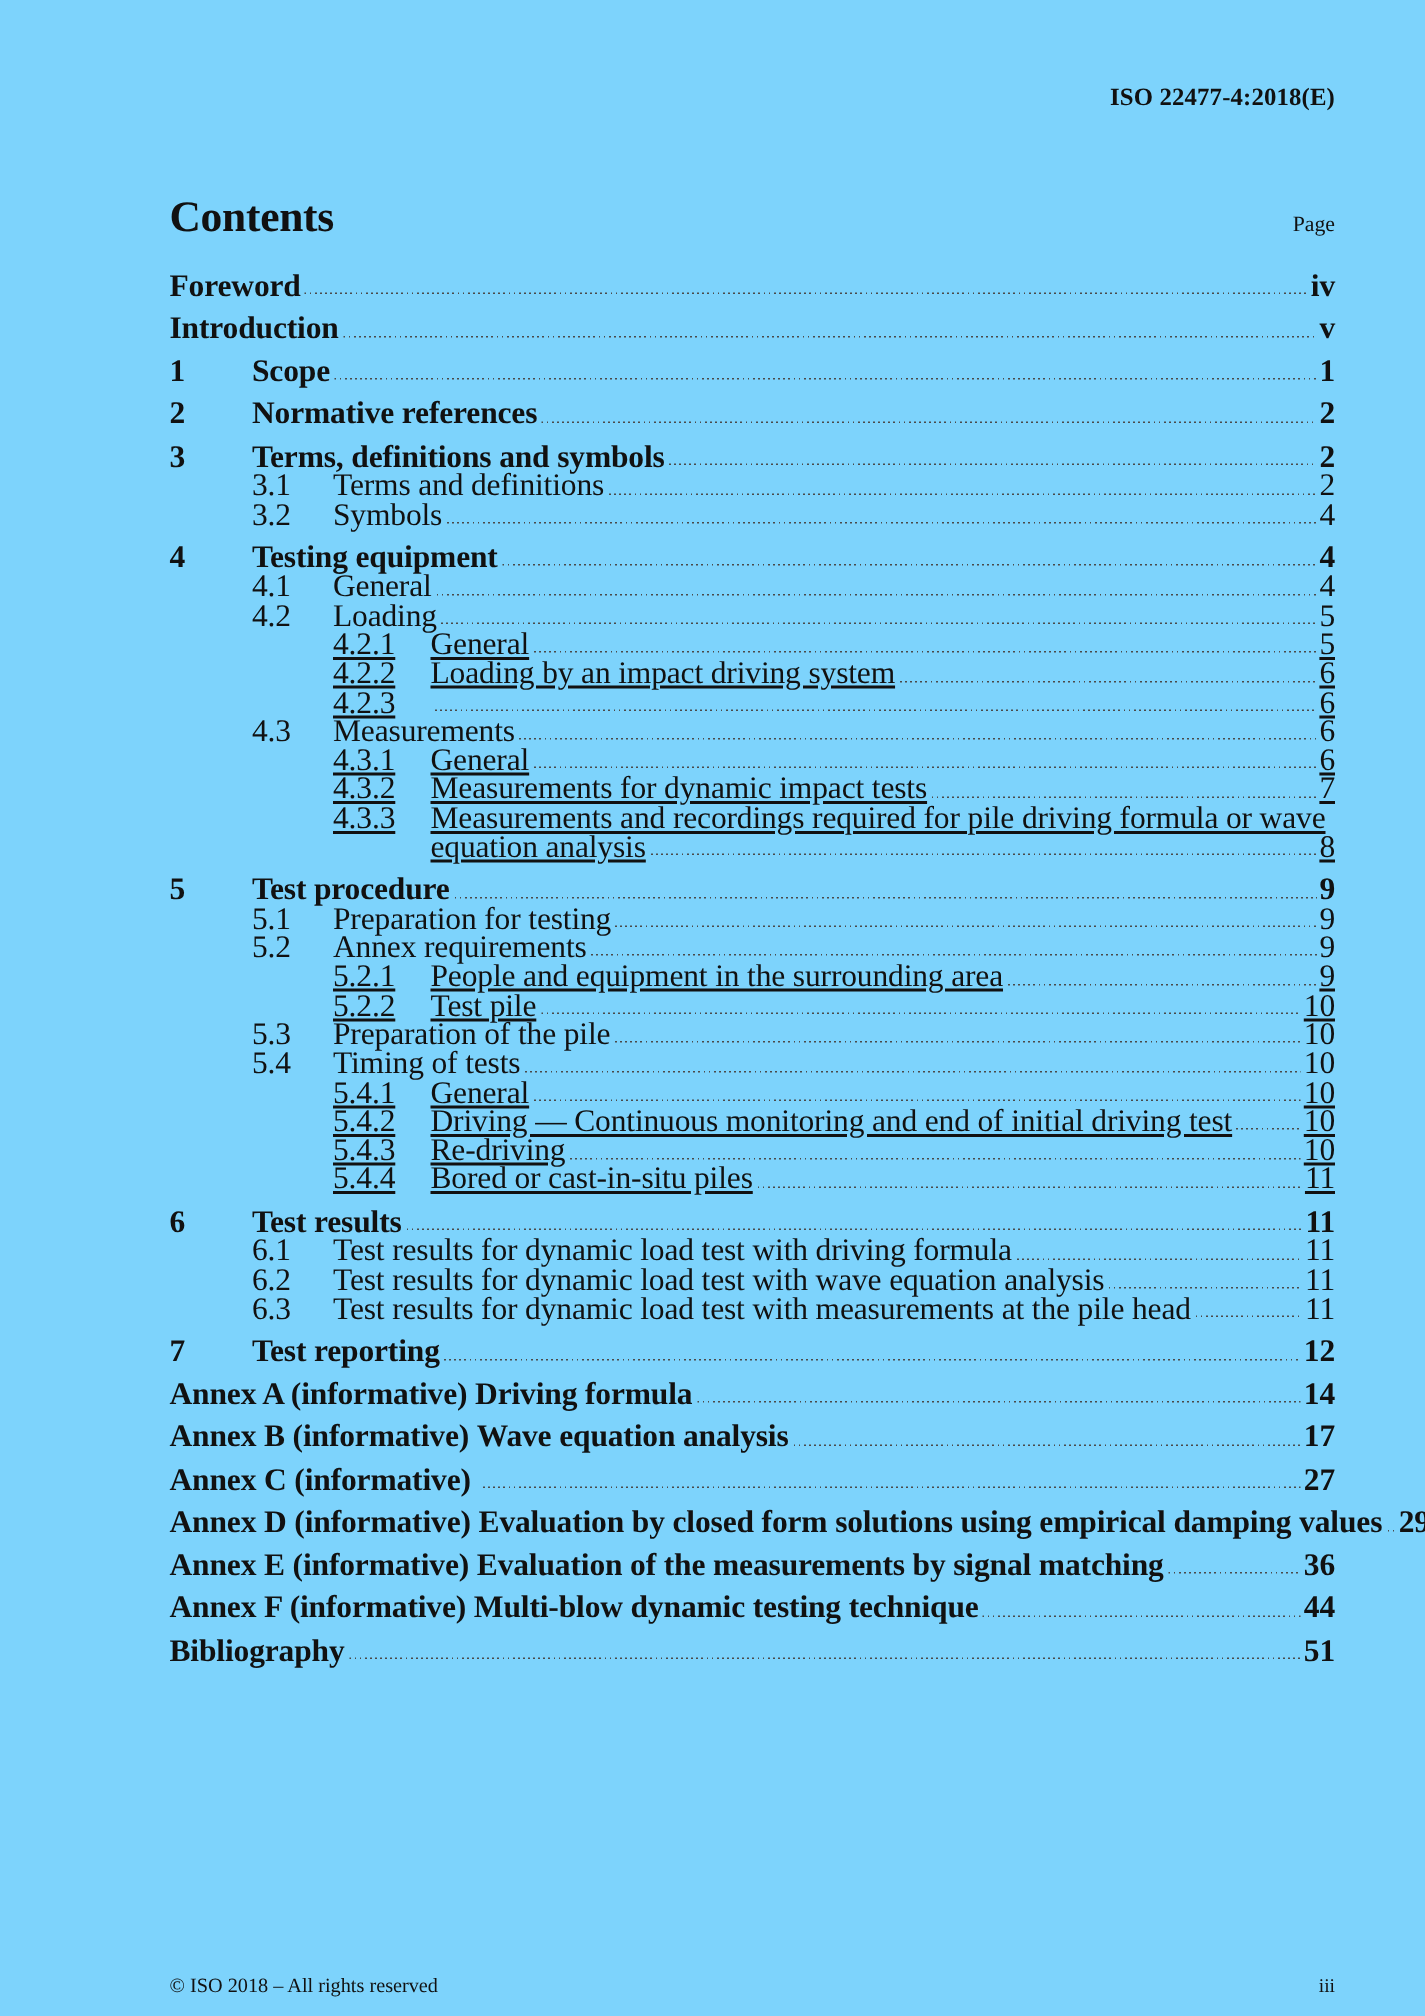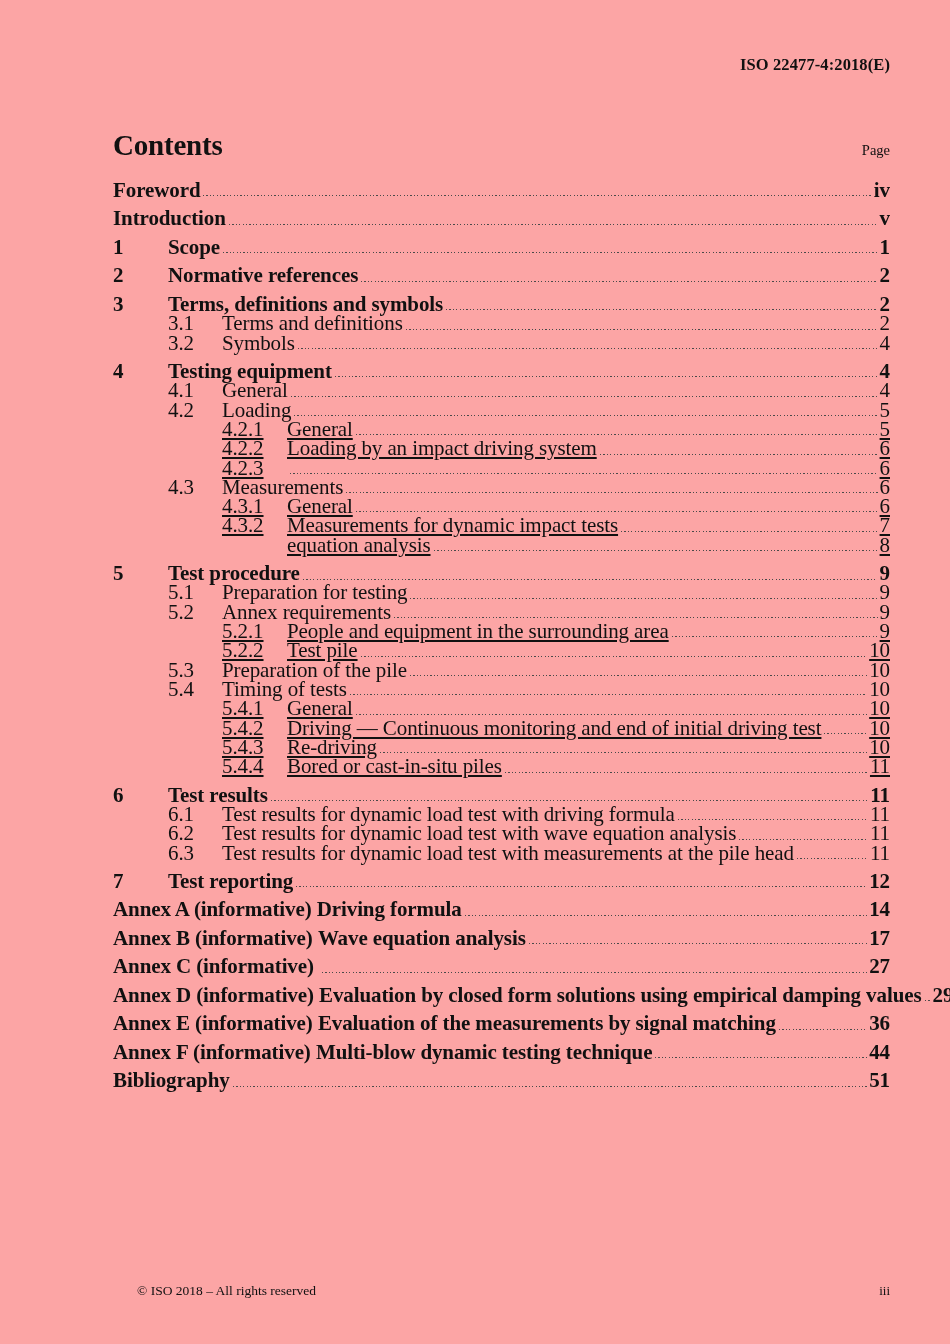--- a/index.html
+++ b/index.html
@@ -1,20 +1,20 @@
 <!DOCTYPE html>
 <html><head>
 <meta charset="utf-8">
 <style>
   * { margin:0; padding:0; box-sizing:border-box; }
   html,body { background:#ffffff; }
   .page {
     position:relative;
     width:950px; height:1344px;
-    background:#fca5a5;
+    background:#7dd3fc;
     color:#111111;
     font-family:"Liberation Serif", serif;
     padding:0 60px 12px 113px;
     overflow:hidden;
   }
   .doc-header {
     padding-top:57px;
     text-align:right;
     font-size:16.5px;
     font-weight:bold;
@@ -60,26 +60,25 @@
     align-self:stretch;
     margin:0 2px 0 3px;
     background-image:repeating-linear-gradient(to right, #4a4a4a 0 1.2px, transparent 1.2px 3.4px);
     background-size:100% 1.3px;
     background-position:0 calc(100% - 3.6px);
     background-repeat:no-repeat;
   }
   .page-num { flex:none; }
   .doc-footer {
     position:absolute;
-    left:113px; right:60px; top:1283px;
+    left:113px; right:60px; top:1316px;
     display:flex;
     align-items:center;
     justify-content:space-between;
     font-size:13.5px;
-    margin-left:24px;
   }
   .folio { font-size:13px; }
 </style>
 </head>
 <body>
 
 <div class="page">
   <div class="doc-header">ISO 22477-4:2018(E)</div>
 
   <div class="title-row">
@@ -97,20 +96,21 @@
       <div class="row lvl2"><span class="num">3.2</span><span class="label">Symbols</span><span class="leader"></span><span class="page-num">4</span></div>
       <div class="row lvl1 bold spaced"><span class="num">4</span><span class="label">Testing equipment</span><span class="leader"></span><span class="page-num">4</span></div>
       <div class="row lvl2"><span class="num">4.1</span><span class="label">General</span><span class="leader"></span><span class="page-num">4</span></div>
       <div class="row lvl2"><span class="num">4.2</span><span class="label">Loading</span><span class="leader"></span><span class="page-num">5</span></div>
       <div class="row lvl3"><span class="num">4.2.1</span><span class="label">General</span><span class="leader"></span><span class="page-num">5</span></div>
       <div class="row lvl3"><span class="num">4.2.2</span><span class="label">Loading by an impact driving system</span><span class="leader"></span><span class="page-num">6</span></div>
       <div class="row lvl3"><span class="num">4.2.3</span><span class="leader"></span><span class="page-num">6</span></div>
       <div class="row lvl2"><span class="num">4.3</span><span class="label">Measurements</span><span class="leader"></span><span class="page-num">6</span></div>
       <div class="row lvl3"><span class="num">4.3.1</span><span class="label">General</span><span class="leader"></span><span class="page-num">6</span></div>
       <div class="row lvl3"><span class="num">4.3.2</span><span class="label">Measurements for dynamic impact tests</span><span class="leader"></span><span class="page-num">7</span></div>
+      <div class="row lvl3"><span class="num">4.3.3</span><span class="label">Measurements and recordings required for pile driving formula or wave</span></div>
       <div class="row lvl3 cont"><span class="label">equation analysis</span><span class="leader"></span><span class="page-num">8</span></div>
       <div class="row lvl1 bold spaced"><span class="num">5</span><span class="label">Test procedure</span><span class="leader"></span><span class="page-num">9</span></div>
       <div class="row lvl2"><span class="num">5.1</span><span class="label">Preparation for testing</span><span class="leader"></span><span class="page-num">9</span></div>
       <div class="row lvl2"><span class="num">5.2</span><span class="label">Annex requirements</span><span class="leader"></span><span class="page-num">9</span></div>
       <div class="row lvl3"><span class="num">5.2.1</span><span class="label">People and equipment in the surrounding area</span><span class="leader"></span><span class="page-num">9</span></div>
       <div class="row lvl3"><span class="num">5.2.2</span><span class="label">Test pile</span><span class="leader"></span><span class="page-num">10</span></div>
       <div class="row lvl2"><span class="num">5.3</span><span class="label">Preparation of the pile</span><span class="leader"></span><span class="page-num">10</span></div>
       <div class="row lvl2"><span class="num">5.4</span><span class="label">Timing of tests</span><span class="leader"></span><span class="page-num">10</span></div>
       <div class="row lvl3"><span class="num">5.4.1</span><span class="label">General</span><span class="leader"></span><span class="page-num">10</span></div>
       <div class="row lvl3"><span class="num">5.4.2</span><span class="label">Driving — Continuous monitoring and end of initial driving test</span><span class="leader"></span><span class="page-num">10</span></div>

